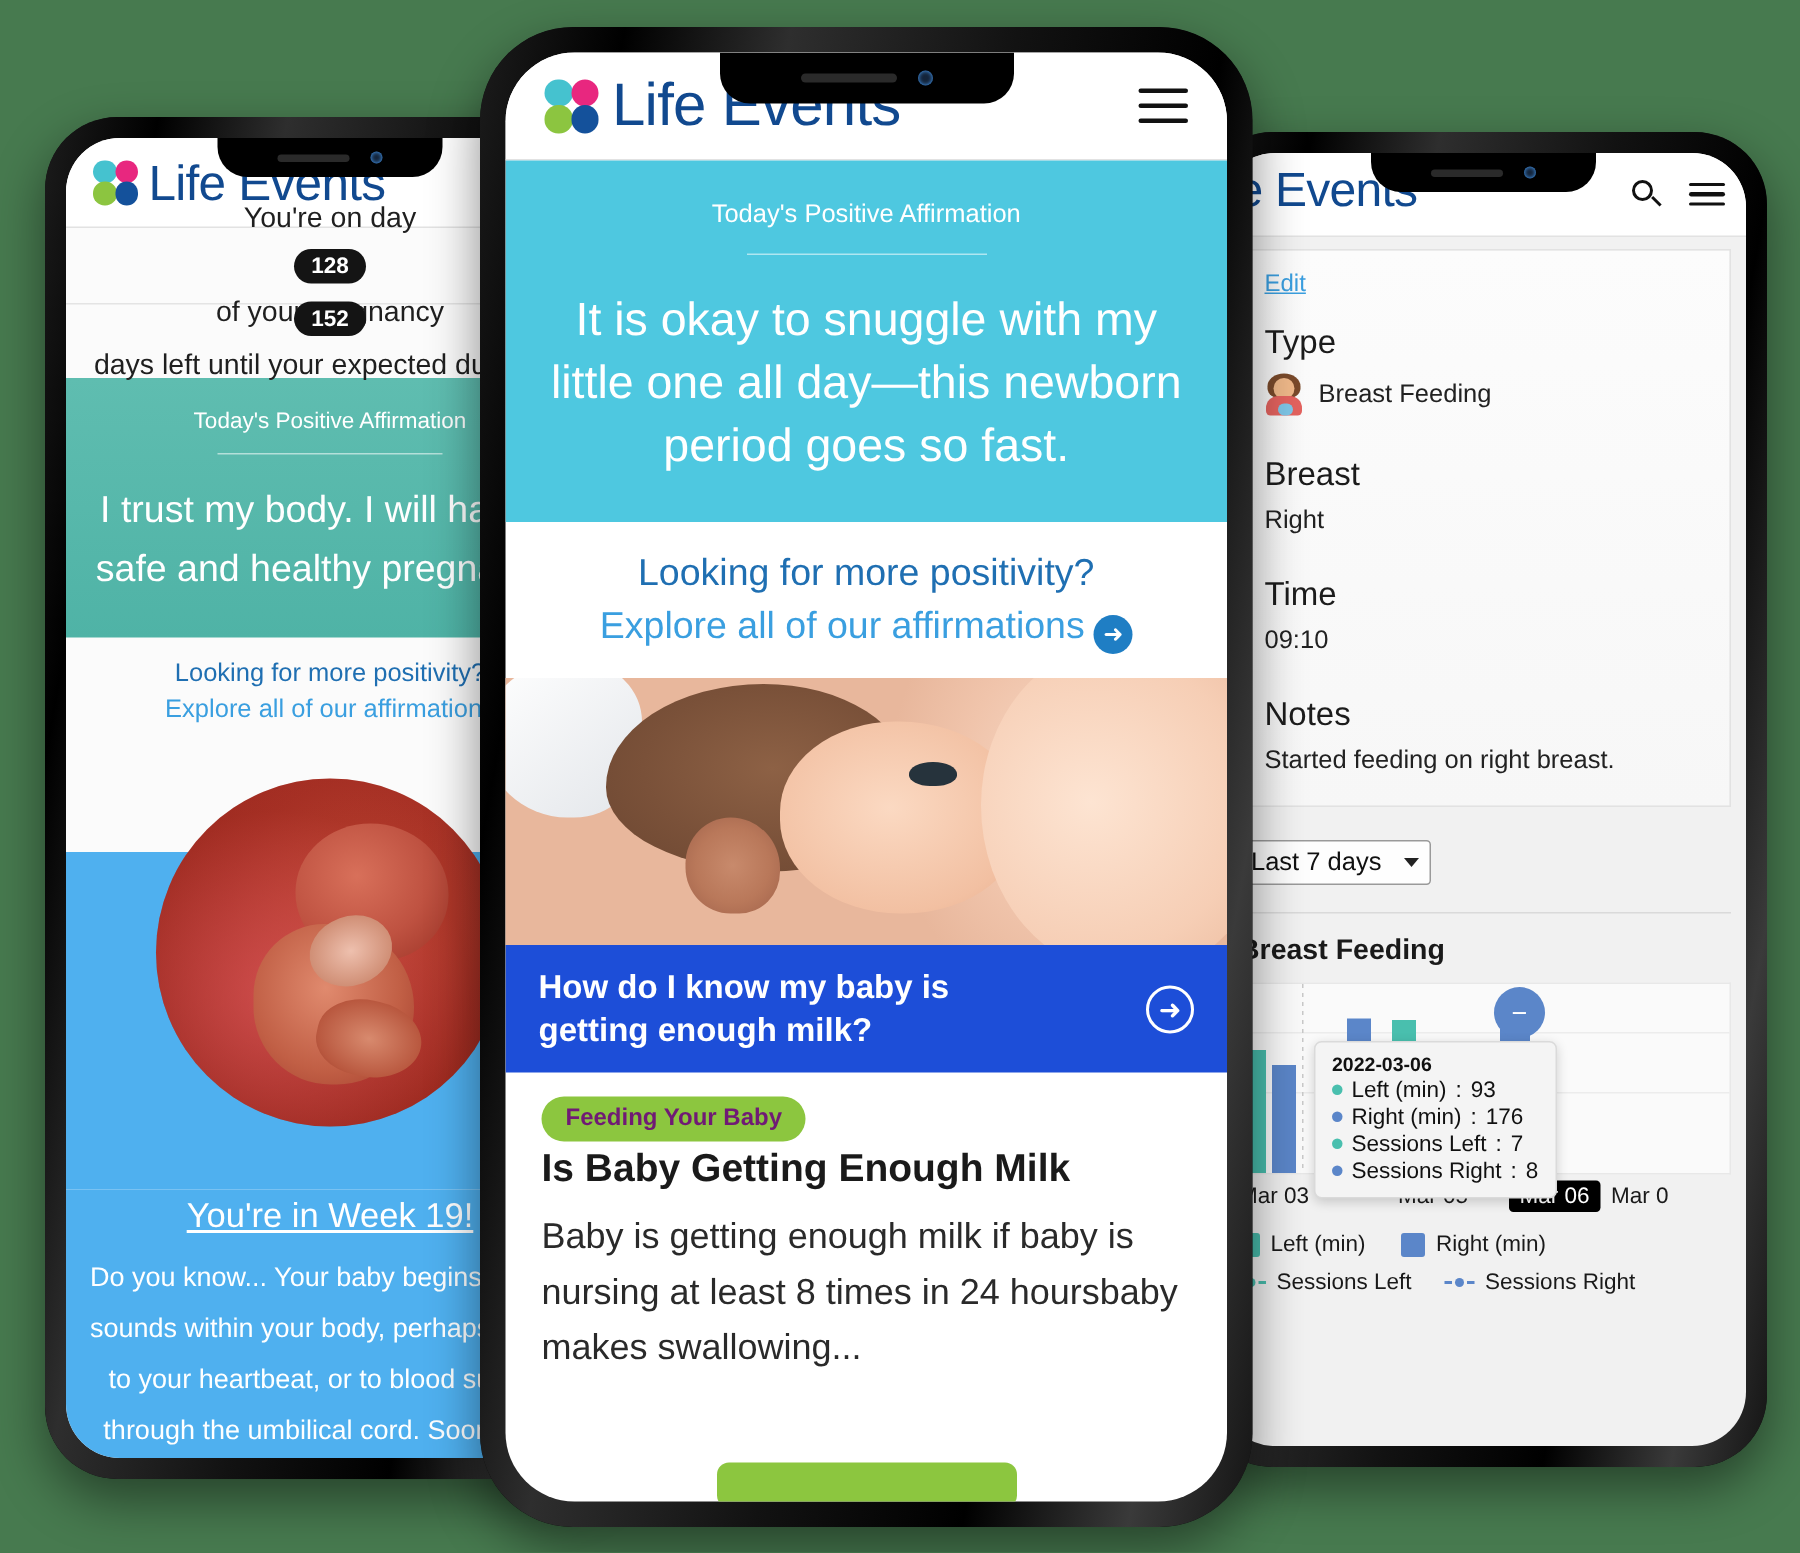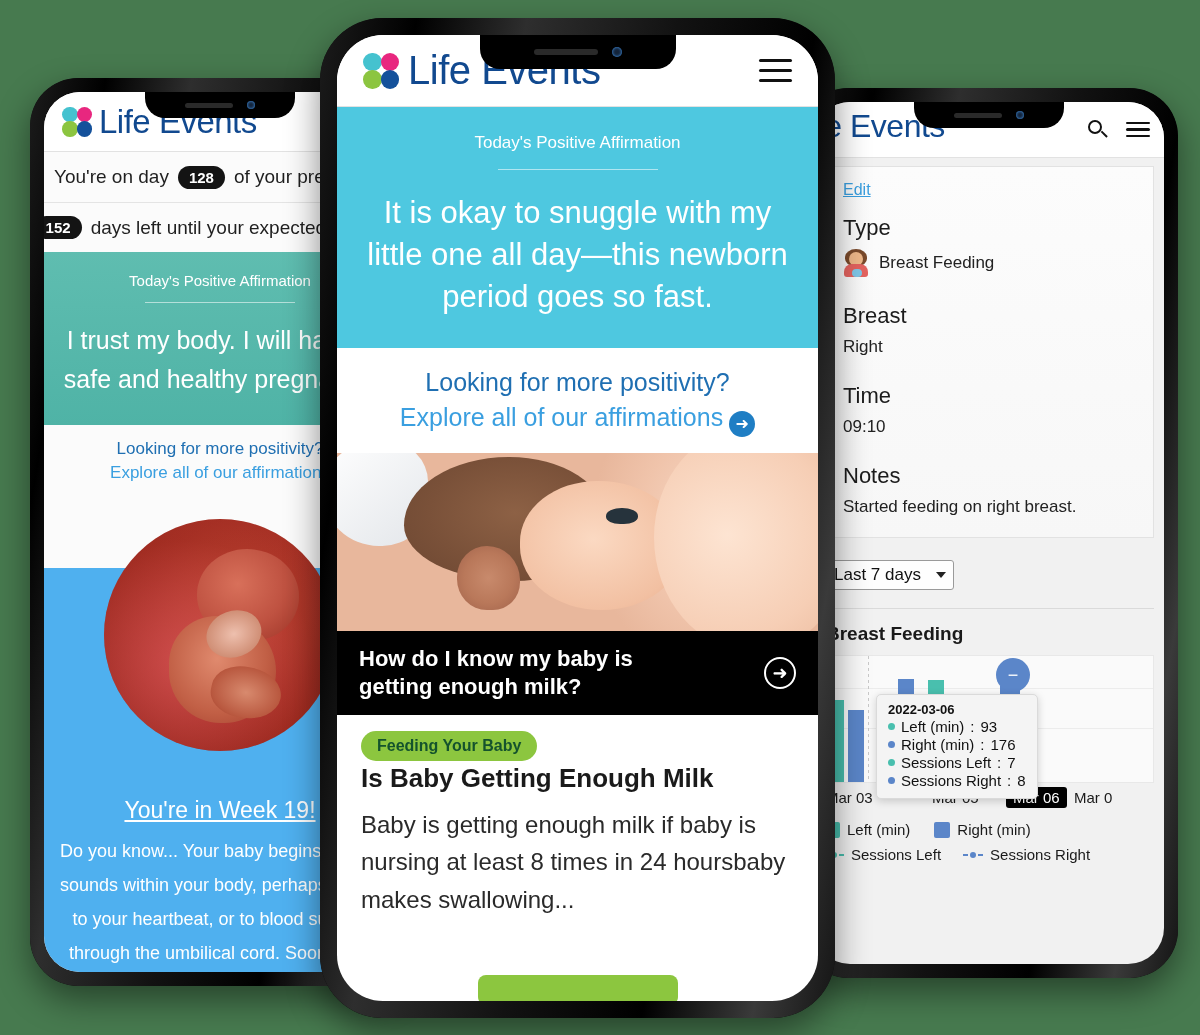--- a/index.html
+++ b/index.html
@@ -121,32 +121,32 @@
   .photo-nursing .eye {
     position: absolute; left: 56%; top: 31%; width: 6.5%; height: 9%;
     background: #26333c; border-radius: 50% 50% 45% 45%;
   }
   .photo-nursing .breast {
     position: absolute; right: -6%; top: -14%; width: 40%; height: 125%;
     background: radial-gradient(ellipse at 38% 48%, #fde4d2 0%, #f6ceb5 62%, #eab99c 100%);
     border-radius: 50% 45% 48% 52%;
   }
   .green-banner {
-    background: #000000; color: #fff; display: flex; align-items: center;
+    background: #1d4ed8; color: #fff; display: flex; align-items: center;
     justify-content: space-between; padding: 14px 22px;
   }
   .green-banner .gb-text { font-weight: 700; font-size: 22px; line-height: 1.28; max-width: 78%; }
   .green-banner .gb-arrow {
     flex: none; width: 32px; height: 32px; border-radius: 50%;
     border: 2.5px solid #fff; display: flex; align-items: center; justify-content: center;
     font-size: 18px; line-height: 1;
   }
   .art-body { padding: 16px 24px 0; }
   .pill {
-    display: inline-block; background: #8cc63f; color: #14532d; font-weight: 700;
+    display: inline-block; background: #8cc63f; color: #701a75; font-weight: 700;
     font-size: 16px; padding: 6px 16px; border-radius: 20px;
   }
   .art-title { font-size: 26px; font-weight: 700; color: #1a1a1a; margin-top: 2px; }
   .art-text { font-size: 24px; line-height: 1.55; color: #2a2a2a; margin-top: 12px; }
   .green-btn {
     position: absolute; left: 50%; transform: translateX(-50%);
     bottom: -4px; width: 200px; height: 30px; background: #8cc63f; border-radius: 8px;
   }
 
   
@@ -156,21 +156,21 @@
   #phone-left .notch { width: 150px; height: 26px; }
   #phone-left .speaker { width: 48px; height: 5px; }
   #phone-left .camera { width: 8px; height: 8px; }
   #l-head { height: 60px; padding: 0 18px; }
   #l-head .petals { width: 30px; height: 30px; margin-right: 7px; }
   #l-head .petal { width: 15.5px; height: 15.5px; }
   #l-head .p-tl { left: 0; top: 0; } #l-head .p-tr { right: 0; top: 0; }
   #l-head .p-bl { left: 0; bottom: 0; } #l-head .p-br { right: 0; bottom: 0; }
   #l-head .logo-text { font-size: 33px; }
   .day-row { display: flex; align-items: center; justify-content: center; gap: 9px;
-    font-size: 19px; color: #1f1f1f; height: 50px; white-space: nowrap; }
+    font-size: 19px; color: #1f1f1f; height: 50px; white-space: nowrap; flex-direction: column; }
   .day-row + .day-row { border-top: 1px solid #e4e4e4; }
   .chip { background: #141414; color: #fff; font-weight: 700; font-size: 15px;
     border-radius: 14px; padding: 3px 11px; }
   #l-aff { background: linear-gradient(180deg,#5fbdb0 0%,#4fb3a6 100%); padding: 20px 18px 26px; }
   #l-aff .aff-title { font-size: 15px; }
   #l-aff .aff-rule { width: 150px; margin-top: 13px; }
   #l-aff .aff-body { font-size: 25px; line-height: 1.55; margin-top: 18px; white-space: nowrap; }
   #l-pos { padding: 14px 0 10px; }
   #l-pos .p1 { font-size: 17px; }
   #l-pos .p2 { font-size: 17px; margin-top: 4px; }

